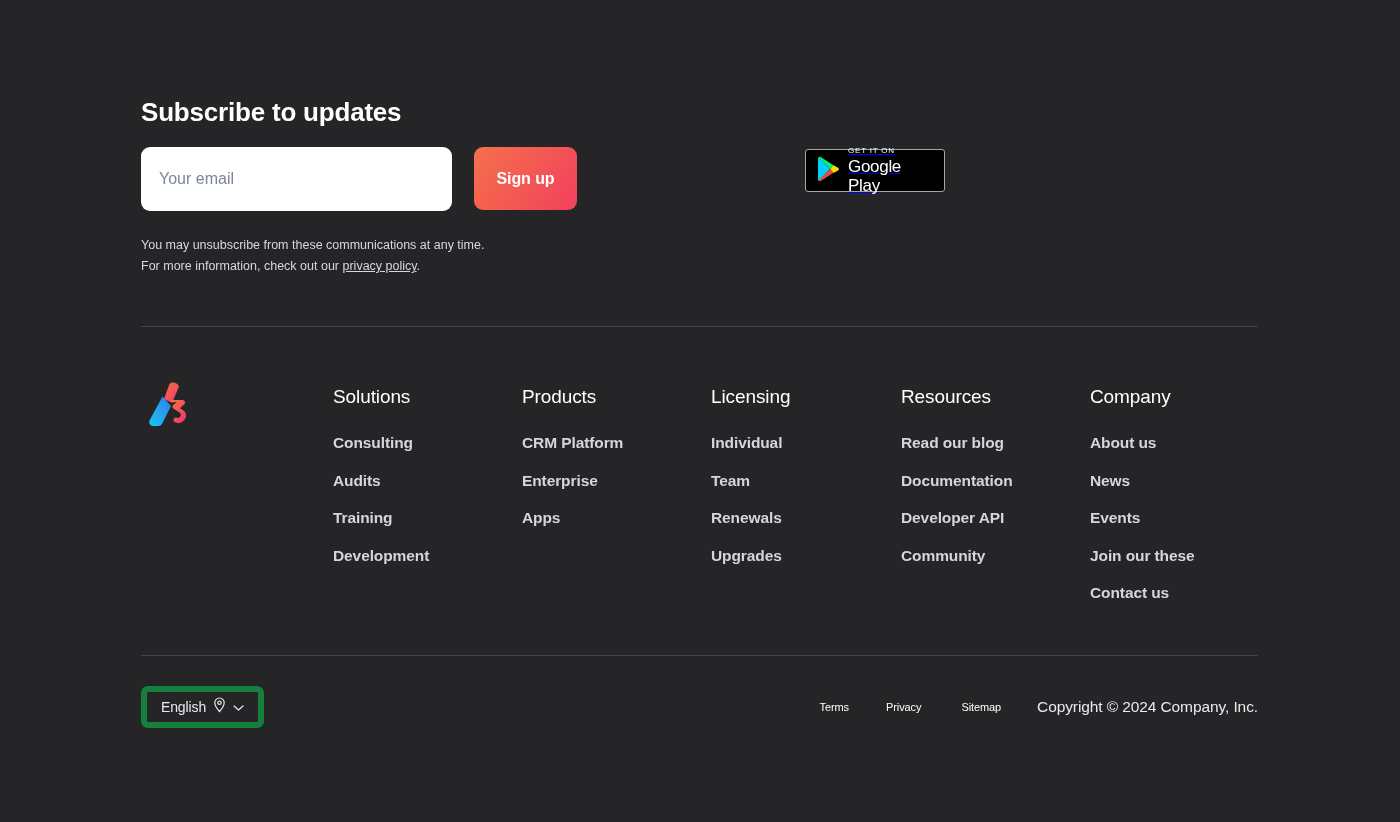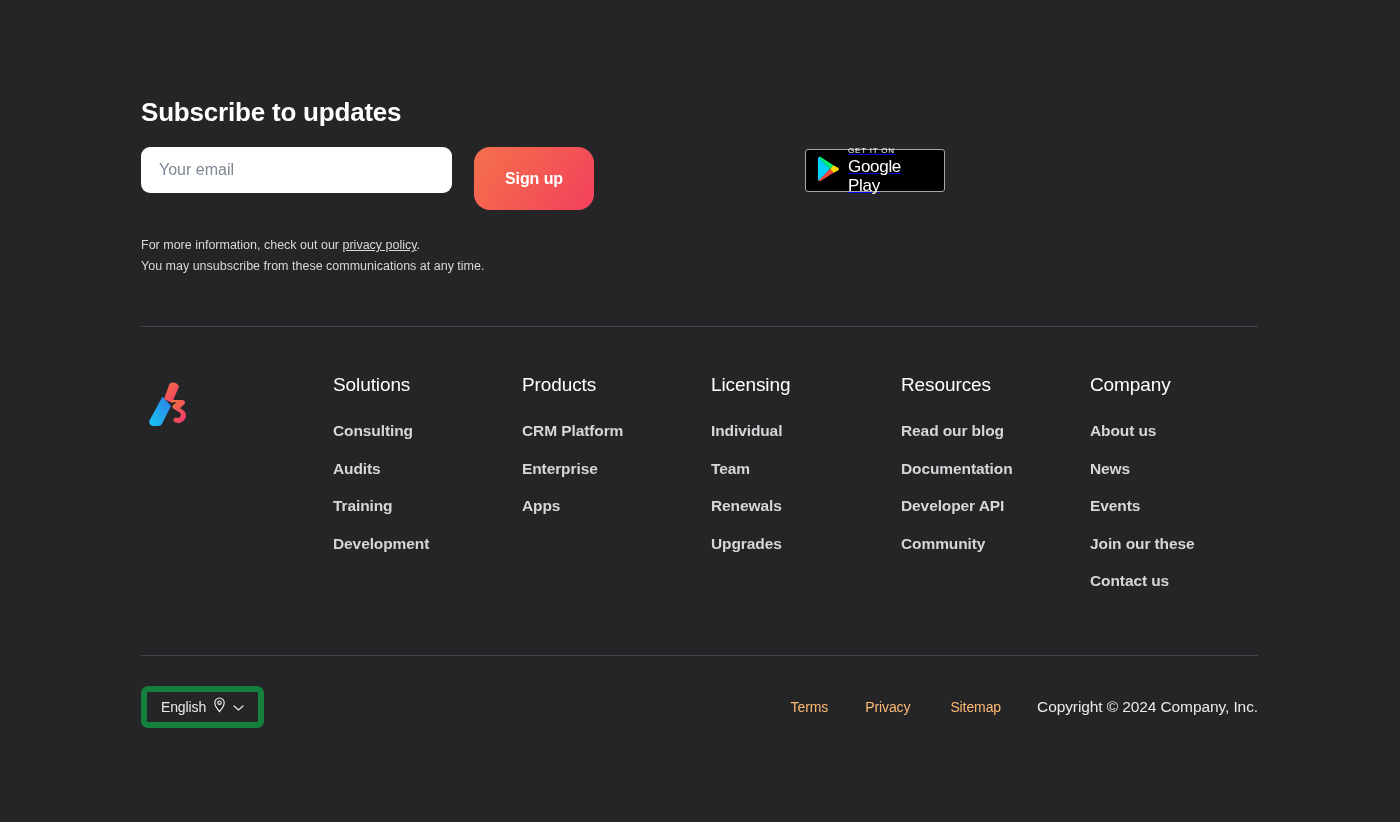--- a/index.html
+++ b/index.html
@@ -24,32 +24,32 @@
   .subscribe { position:absolute; left:0; top:96px; width:1117px; }
   .sub-title {
     font-size:26px; font-weight:bold; color:#ffffff;
     letter-spacing:-0.2px; line-height:32px;
   }
   .sub-row {
     margin-top:19px;
     display:flex; align-items:flex-start;
   }
   .email-input {
-    width:311px; height:46px;
+    width:311px; height:64px;
     background:#ffffff; border:none; border-radius:9px;
     font-family:"Liberation Sans", sans-serif;
     font-size:16px; color:#33475b;
     padding:0 18px;
     outline:none;
   }
   .email-input::placeholder { color:#7c8794; }
   .signup-btn {
     margin-left:22px;
-    width:120px; height:63px;
-    border:none; border-radius:16px;
+    width:103px; height:63px;
+    border:none; border-radius:9px;
     background:linear-gradient(125deg,#f4704f 0%,#f4604f 35%,#f2405e 100%);
     color:#ffffff; font-size:16px; font-weight:bold;
     font-family:"Liberation Sans", sans-serif;
     cursor:pointer;
     letter-spacing:-0.1px;
   }
 
   .badges {
     position:absolute; left:664px; top:53px;
     display:flex; gap:20px;
@@ -89,21 +89,21 @@
   }
   .divider-top { top:326px; }
   .divider-bottom { top:655px; }
 
   
   .cols { position:absolute; left:0; top:373px; width:1117px; }
   .logo-cell {
     position:absolute; left:0; top:3px;
     width:56px; height:56px;
   }
-  .col { position:absolute; top:0; }
+  .col { position:absolute; top:12px; }
   .col-h {
     font-size:19px; color:#ffffff; font-weight:normal;
     line-height:24px; letter-spacing:-0.1px;
     margin-bottom:23px;
     white-space:nowrap;
   }
   .col a {
     display:block;
     font-size:15.5px; color:#d4d6d8; text-decoration:none;
     line-height:22px; margin-bottom:15.5px;
@@ -126,21 +126,21 @@
   }
   .lang-label { font-size:14px; color:#e8eaec; letter-spacing:-0.1px; }
   .pin-icon { display:block; }
   .chev-icon { display:block; }
 
   .legal {
     position:absolute; right:0; top:0; height:42px;
     display:flex; align-items:center;
   }
   .legal a {
-    font-size:14px; color:#fdba74; text-decoration:none;
+    font-size:11px; color:#ffffff; text-decoration:none;
     letter-spacing:-0.1px;
   }
   .legal .gap1 { width:37px; }
   .legal .gap2 { width:40px; }
   .legal .copy {
     font-size:15.5px; color:#e8eaec; letter-spacing:-0.1px;
     margin-left:36px;
   }
 </style>
 </head>
@@ -151,22 +151,22 @@
 
     <div class="subscribe">
       <div class="sub-title">Subscribe to updates</div>
 
       <div class="sub-row">
         <input class="email-input" type="text" placeholder="Your email" style="">
         <button class="signup-btn">Sign up</button>
       </div>
 
       <div class="fineprint">
+        <div>You may unsubscribe from these communications at any time.</div>
         <div><span>For more information, check out our </span><a href="#">privacy policy</a><span>.</span></div>
-        <div>You may unsubscribe from these communications at any time.</div>
       </div>
 
       <div class="badges">
 
 
         <a class="badge badge-gp" href="#">
           <span>
             <svg width="23" height="26" viewBox="0 0 23 26">
               <path fill="#00d0ff" d="M1.6 1.2C1.2 1.6 1 2.2 1 3v20c0 .8.2 1.4.6 1.8l.1.1L13 13.1v-.2L1.7 1.2z"></path>
               <path fill="#ffd900" d="M16.4 16.9l-3.4-3.8v-.2l3.4-3.8.1.1 4.5 2.6c1.3.7 1.3 1.9 0 2.6l-4.6 2.5z"></path>

